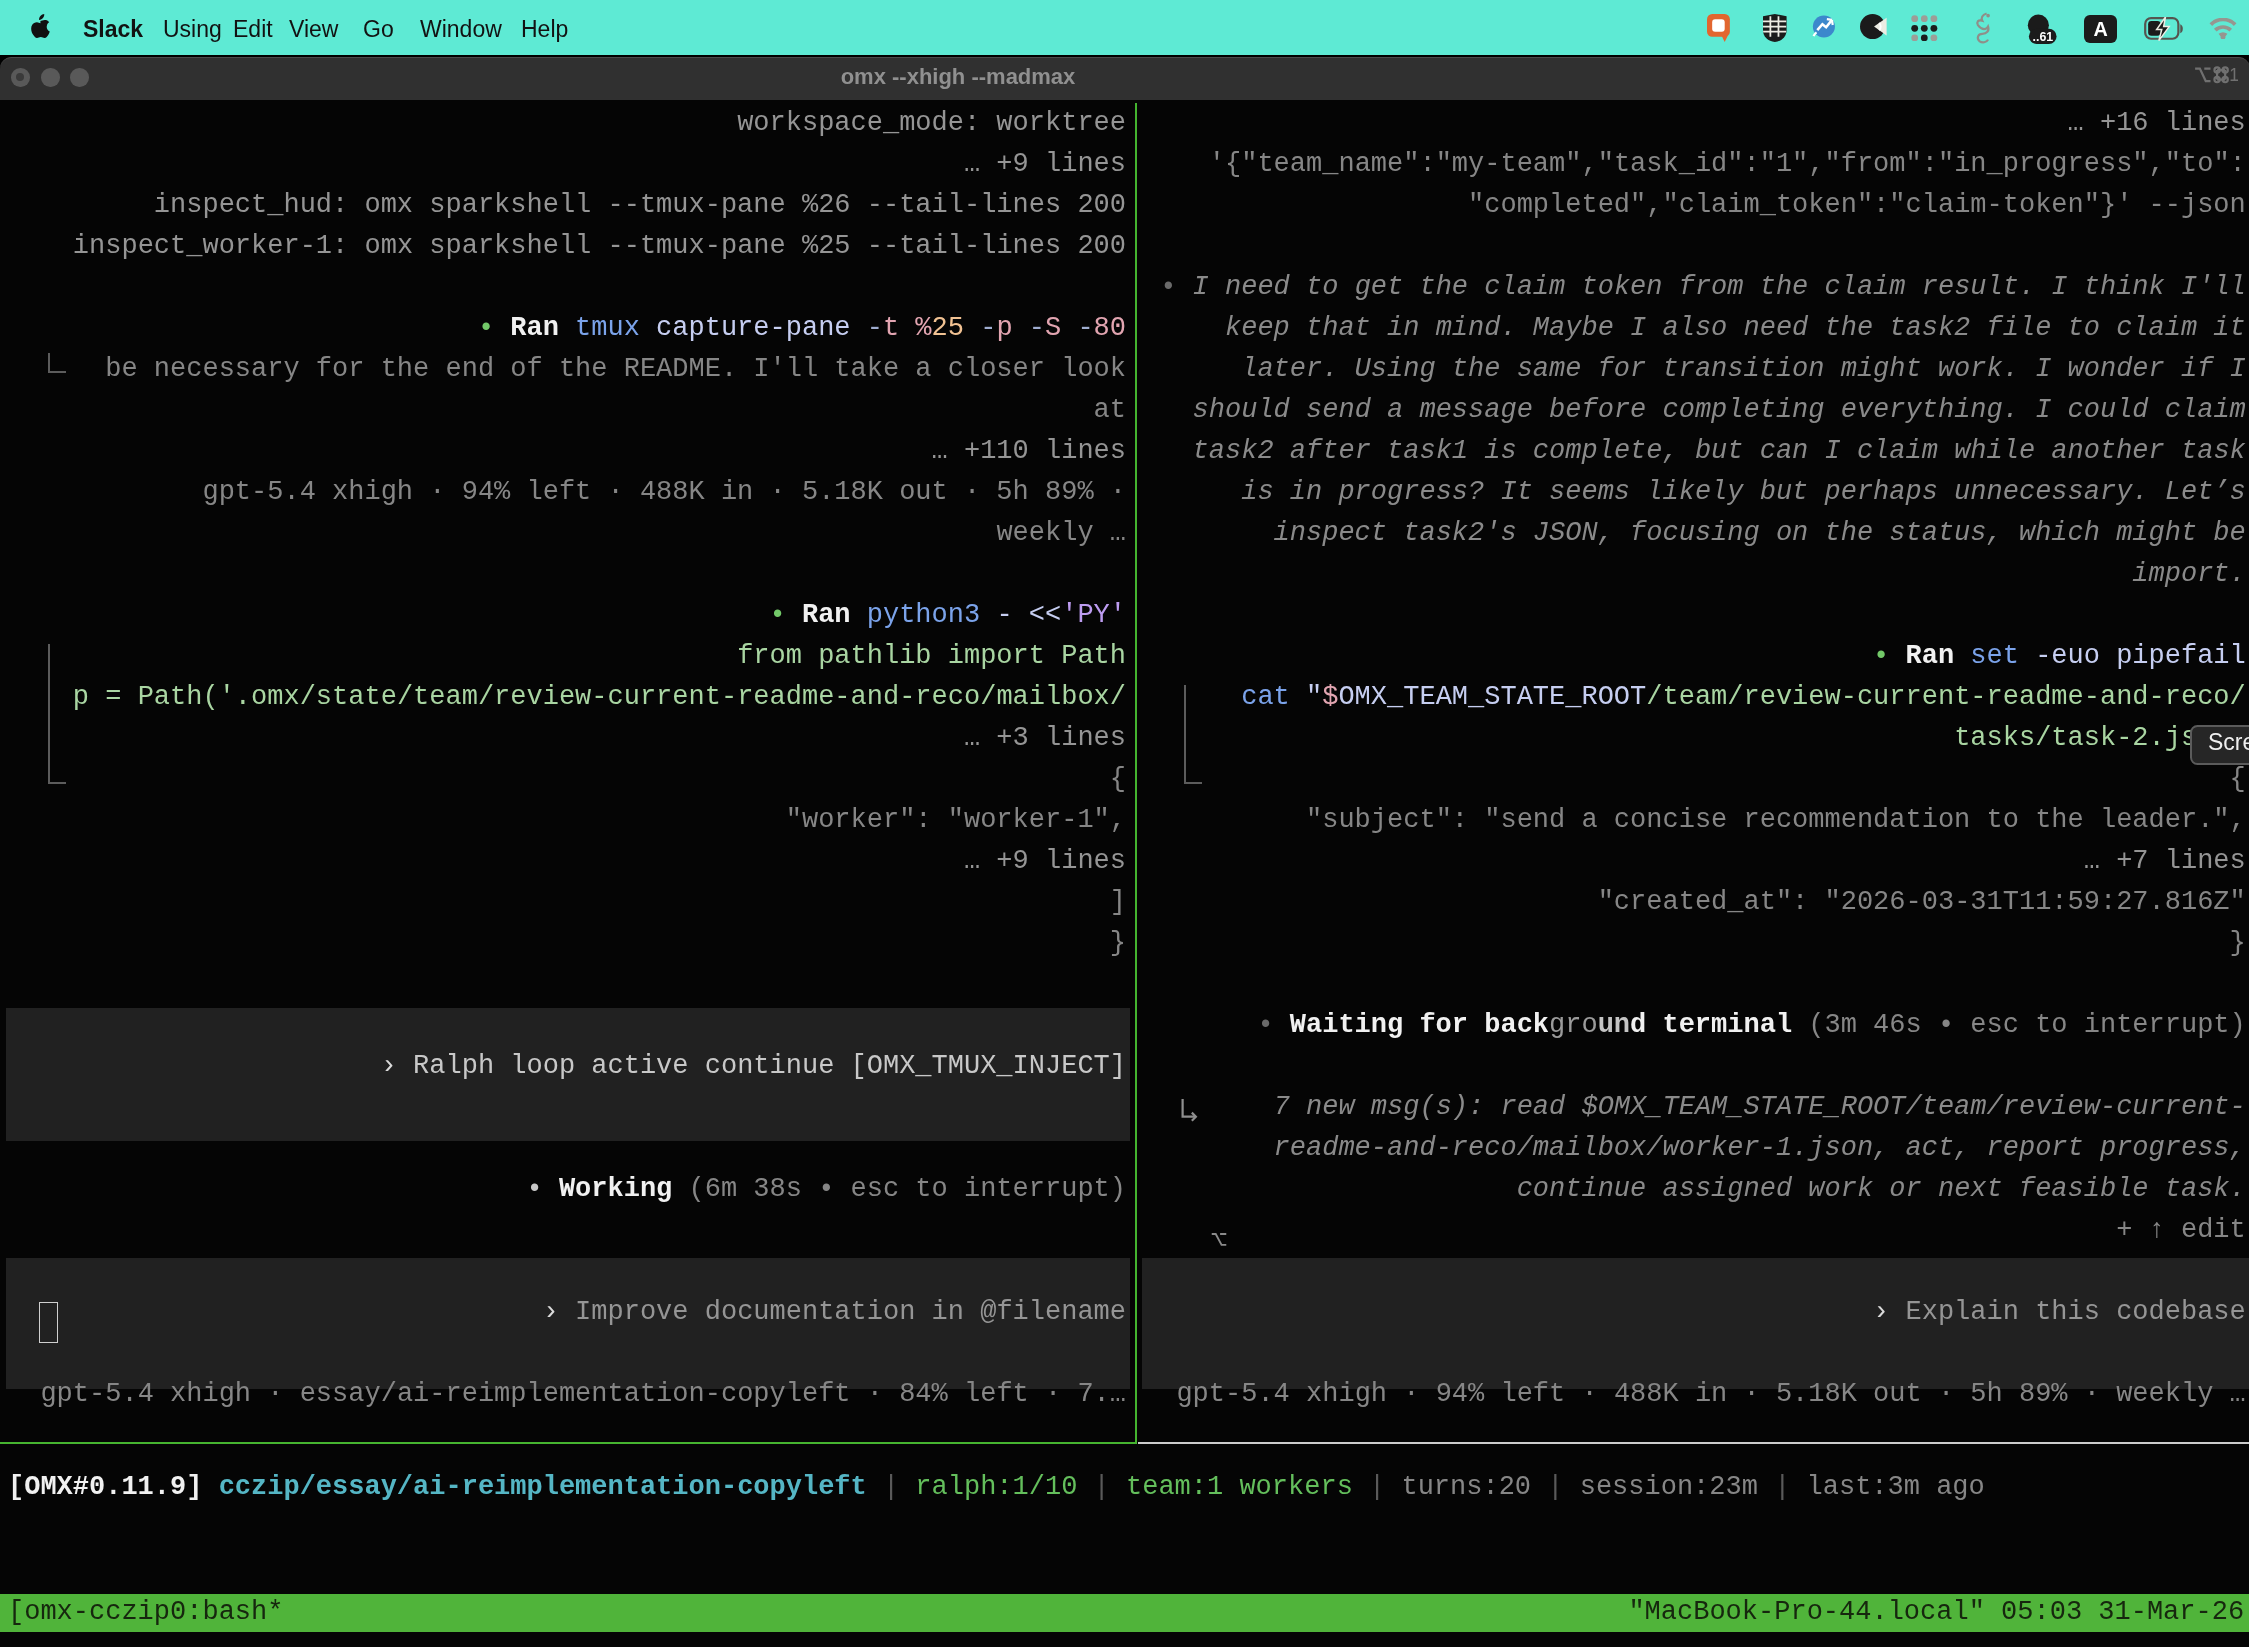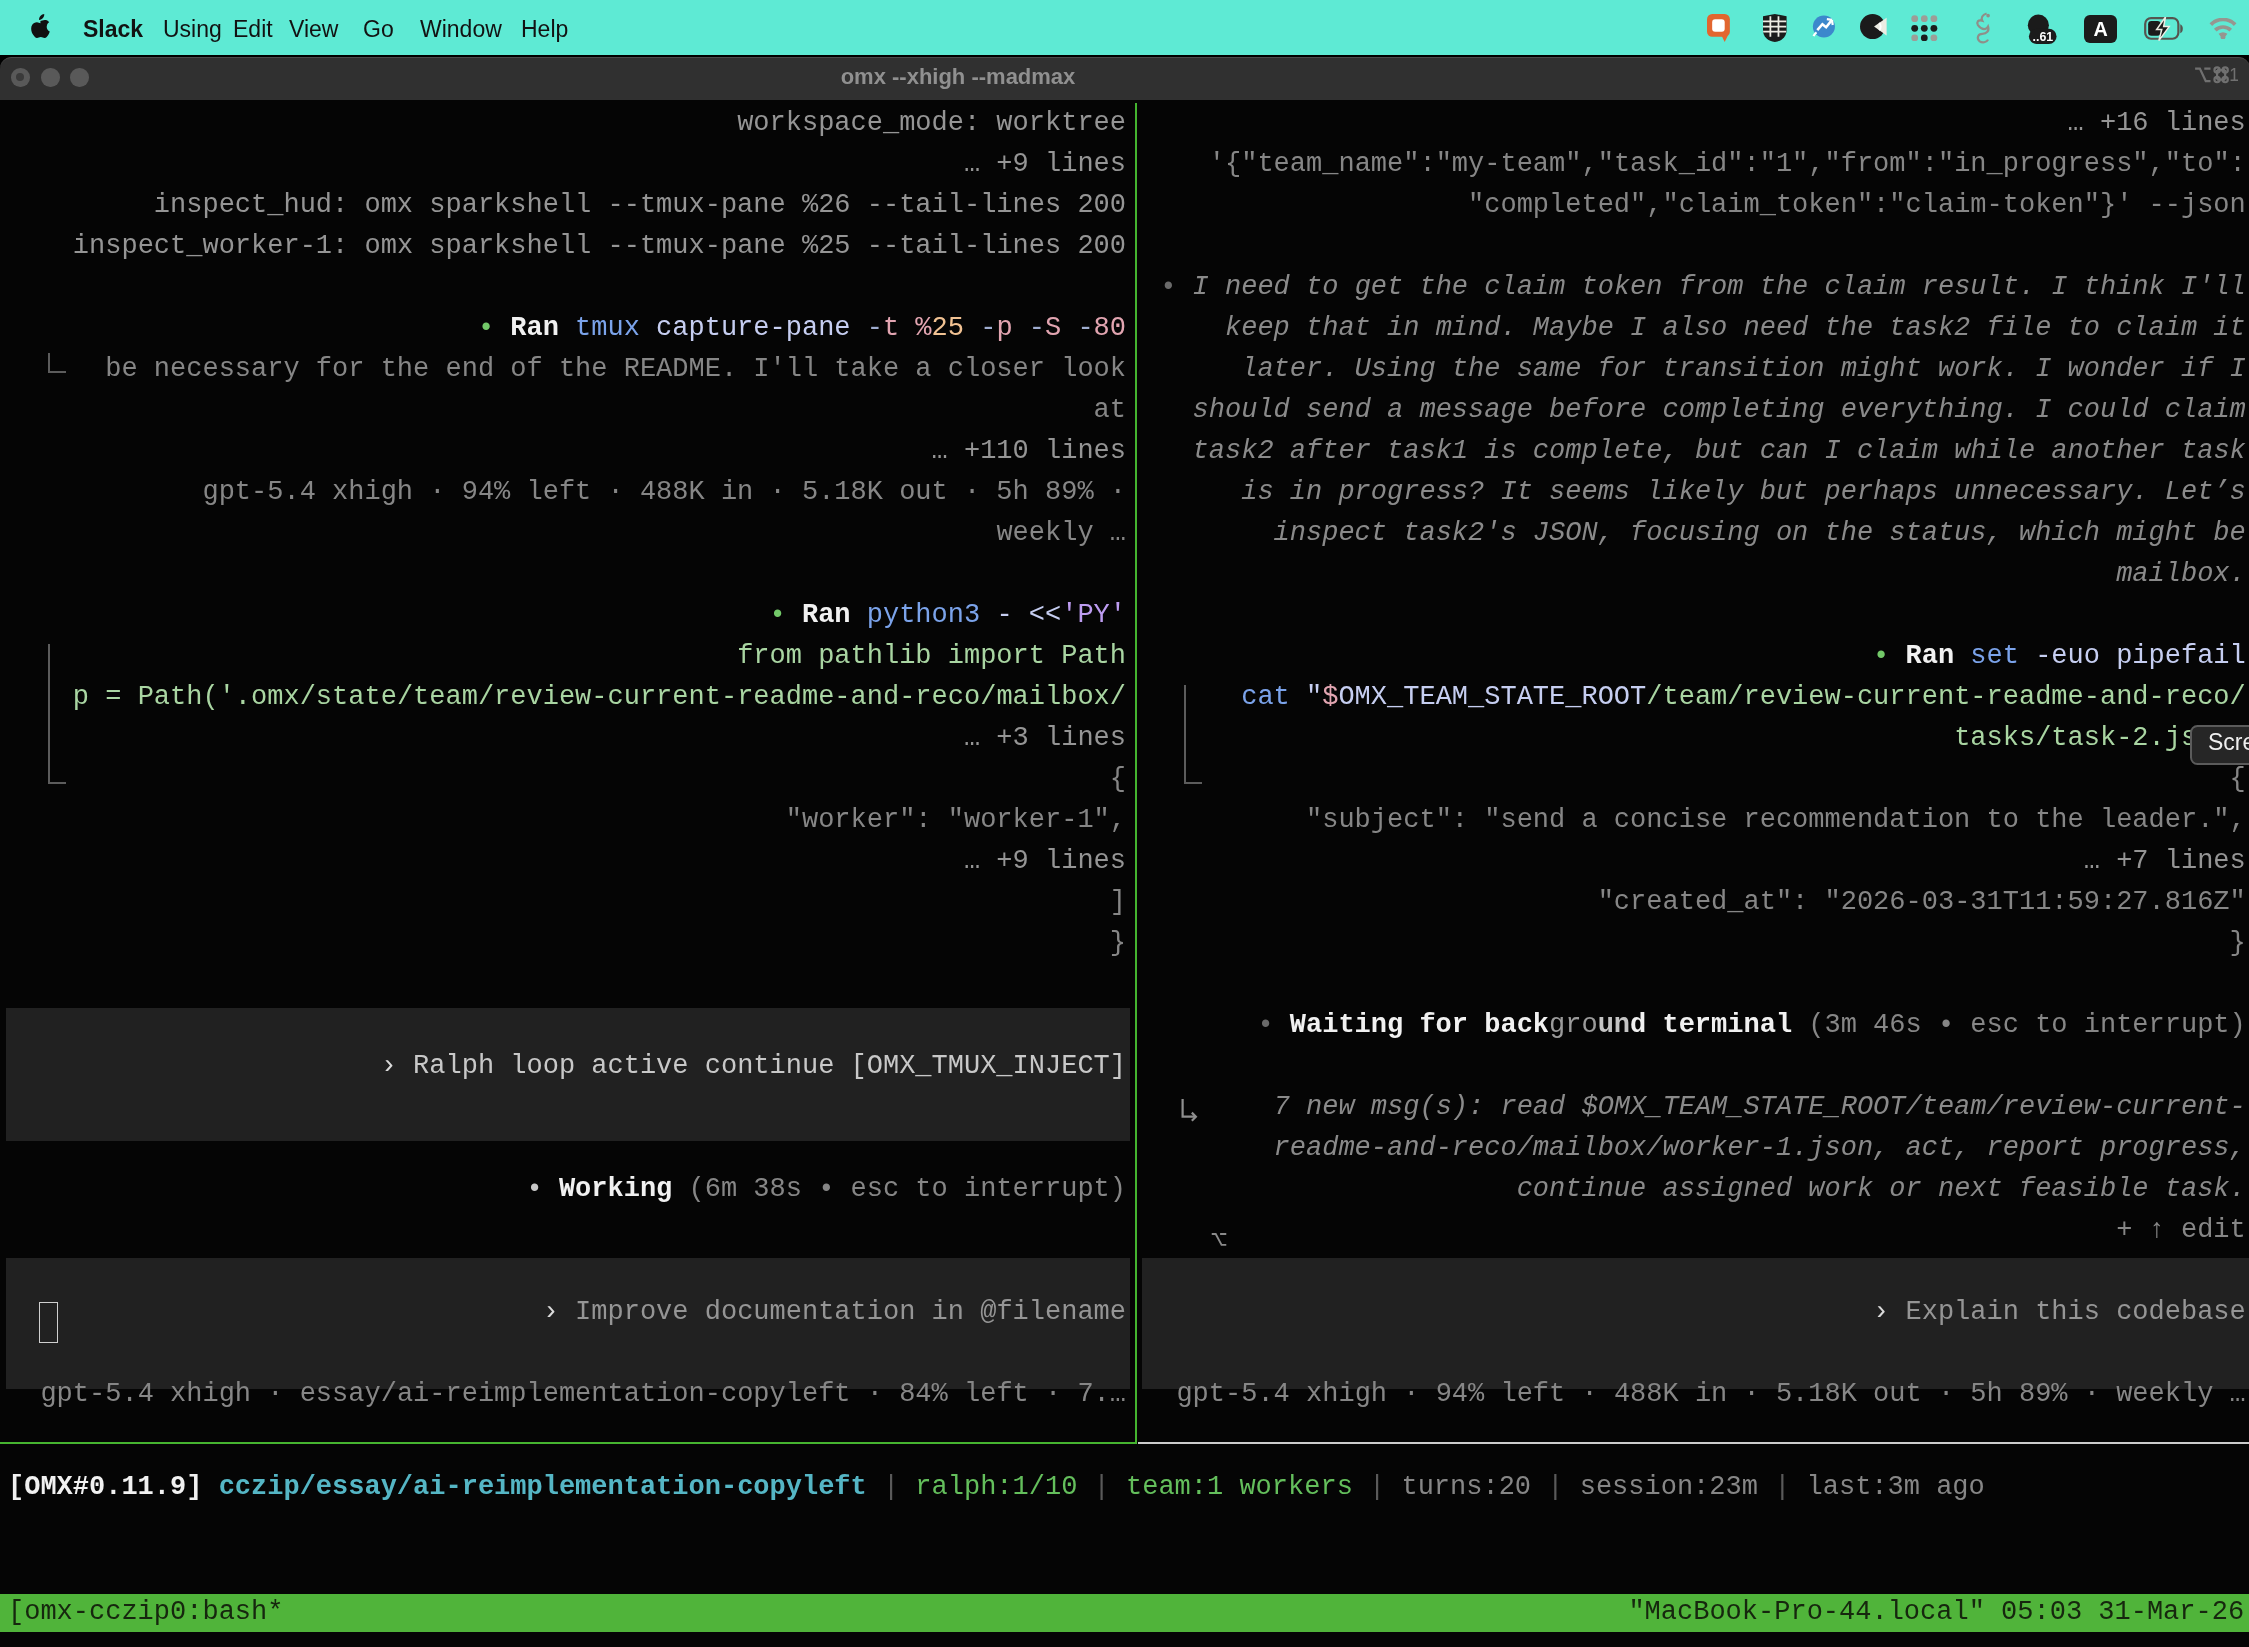--- a/index.html
+++ b/index.html
@@ -85,21 +85,21 @@
     <span class="g2">'{"team_name":"my-team","task_id":"1","from":"in_progress","to":</span>
     <span class="g2">"completed","claim_token":"claim-token"}' --json</span>
 
 <span class="db">•</span> <span class="it">I need to get the claim token from the claim result. I think I'll</span>
   <span class="it">keep that in mind. Maybe I also need the task2 file to claim it</span>
   <span class="it">later. Using the same for transition might work. I wonder if I</span>
   <span class="it">should send a message before completing everything. I could claim</span>
   <span class="it">task2 after task1 is complete, but can I claim while another task</span>
   <span class="it">is in progress? It seems likely but perhaps unnecessary. Let’s</span>
   <span class="it">inspect task2's JSON, focusing on the status, which might be</span>
-  <span class="it">mailbox.</span>
+  <span class="it">import.</span>
 
 <span class="gb">•</span> <span class="w">Ran</span> <span class="bl">set</span> <span class="lv">-euo pipefail</span>
     <span class="bl">cat</span> <span class="lv">"</span><span class="pk">$</span><span class="lv">OMX_TEAM_STATE_ROOT</span><span class="gr">/team/review-current-readme-and-reco/</span>
     <span class="gr">tasks/task-2.json</span><span class="lv">"</span>
     <span class="g2">{</span>
       <span class="g2">"subject": "send a concise recommendation to the leader.",</span>
     <span class="g">… +7 lines</span>
       <span class="g2">"created_at": "2026-03-31T11:59:27.816Z"</span>
     <span class="g2">}</span>
 

